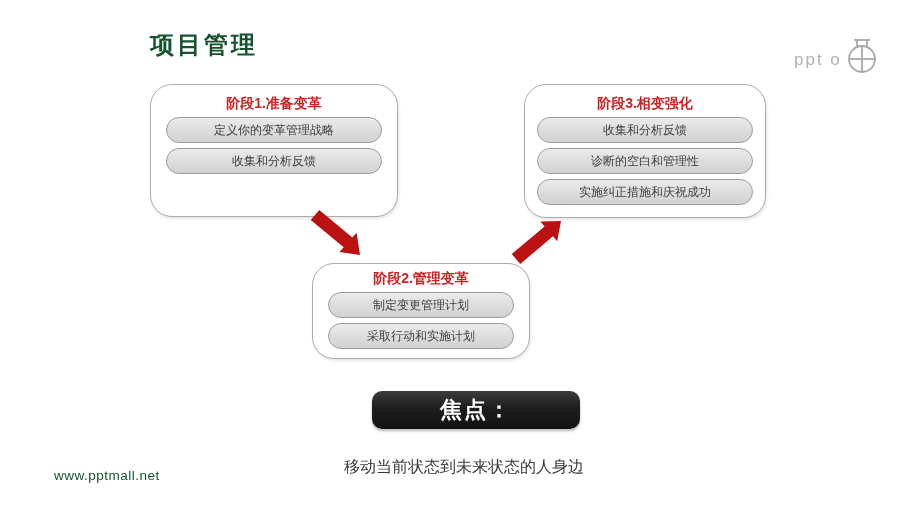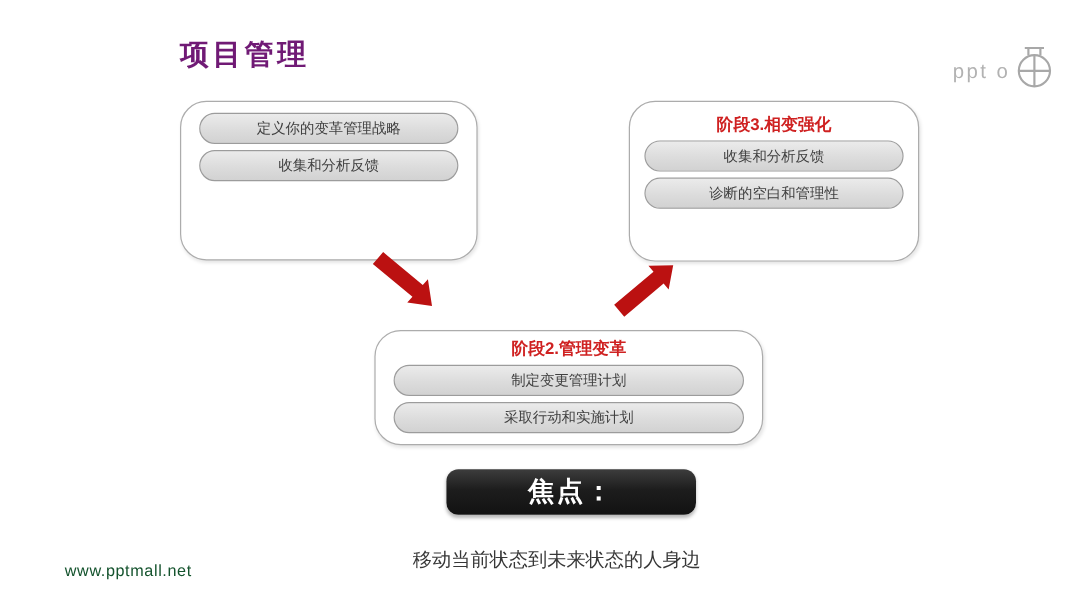--- a/index.html
+++ b/index.html
@@ -17,21 +17,21 @@
     height: 506px;
     background: #ffffff;
   }
   
   .slide-title {
     position: absolute;
     left: 150px;
     top: 29px;
     font-size: 24px;
     font-weight: bold;
-    color: #701a75;
+    color: #14532d;
     letter-spacing: 3px;
     white-space: nowrap;
   }
   .logo {
     position: absolute;
     left: 794px;
     top: 36px;
     display: flex;
     align-items: center;
     gap: 4px;
@@ -46,21 +46,21 @@
   
   .phase-box {
     position: absolute;
     background: #ffffff;
     border: 1px solid #acacac;
     border-radius: 22px;
     box-shadow: 1px 2px 3px rgba(0,0,0,0.10);
     box-sizing: border-box;
   }
   .phase-box-1 { left: 150px; top: 84px;  width: 248px; height: 133px; }
-  .phase-box-2 { left: 312px; top: 275px; width: 324px; height: 96px;  }
+  .phase-box-2 { left: 312px; top: 263px; width: 218px; height: 96px;  }
   .phase-box-3 { left: 482px; top: 84px;  width: 242px; height: 134px; margin-left: 42px; }
   .phase-title {
     padding-top: 10px;
     height: 17px;
     text-align: center;
     font-size: 14px;
     font-weight: bold;
     color: #cf2121;
     white-space: nowrap;
   }
@@ -145,28 +145,30 @@
         <line x1="11" y1="4" x2="11" y2="10"></line>
         <line x1="21" y1="4" x2="21" y2="10"></line>
         <circle cx="16" cy="23" r="13"></circle>
         <line x1="3" y1="23" x2="29" y2="23"></line>
         <line x1="16" y1="10" x2="16" y2="36"></line>
       </g>
     </svg>
   </div>
 
   <div class="phase-box phase-box-1">
+    <div class="phase-title">阶段1.准备变革</div>
     <div class="pill">定义你的变革管理战略</div>
     <div class="pill">收集和分析反馈</div>
   </div>
 
   <div class="phase-box phase-box-3">
     <div class="phase-title">阶段3.相变强化</div>
     <div class="pill">收集和分析反馈</div>
     <div class="pill">诊断的空白和管理性</div>
+    <div class="pill">实施纠正措施和庆祝成功</div>
   </div>
 
   <div class="phase-box phase-box-2">
     <div class="phase-title">阶段2.管理变革</div>
     <div class="pill">制定变更管理计划</div>
     <div class="pill">采取行动和实施计划</div>
   </div>
 
   <svg class="arrows-layer" viewBox="0 0 900 506">
     <polygon points="310.7,219.9 343.7,247.3 339.4,252.1 360,255 356.6,232.7 352.3,237.5 319.3,210.1" fill="#BB1111"></polygon>

